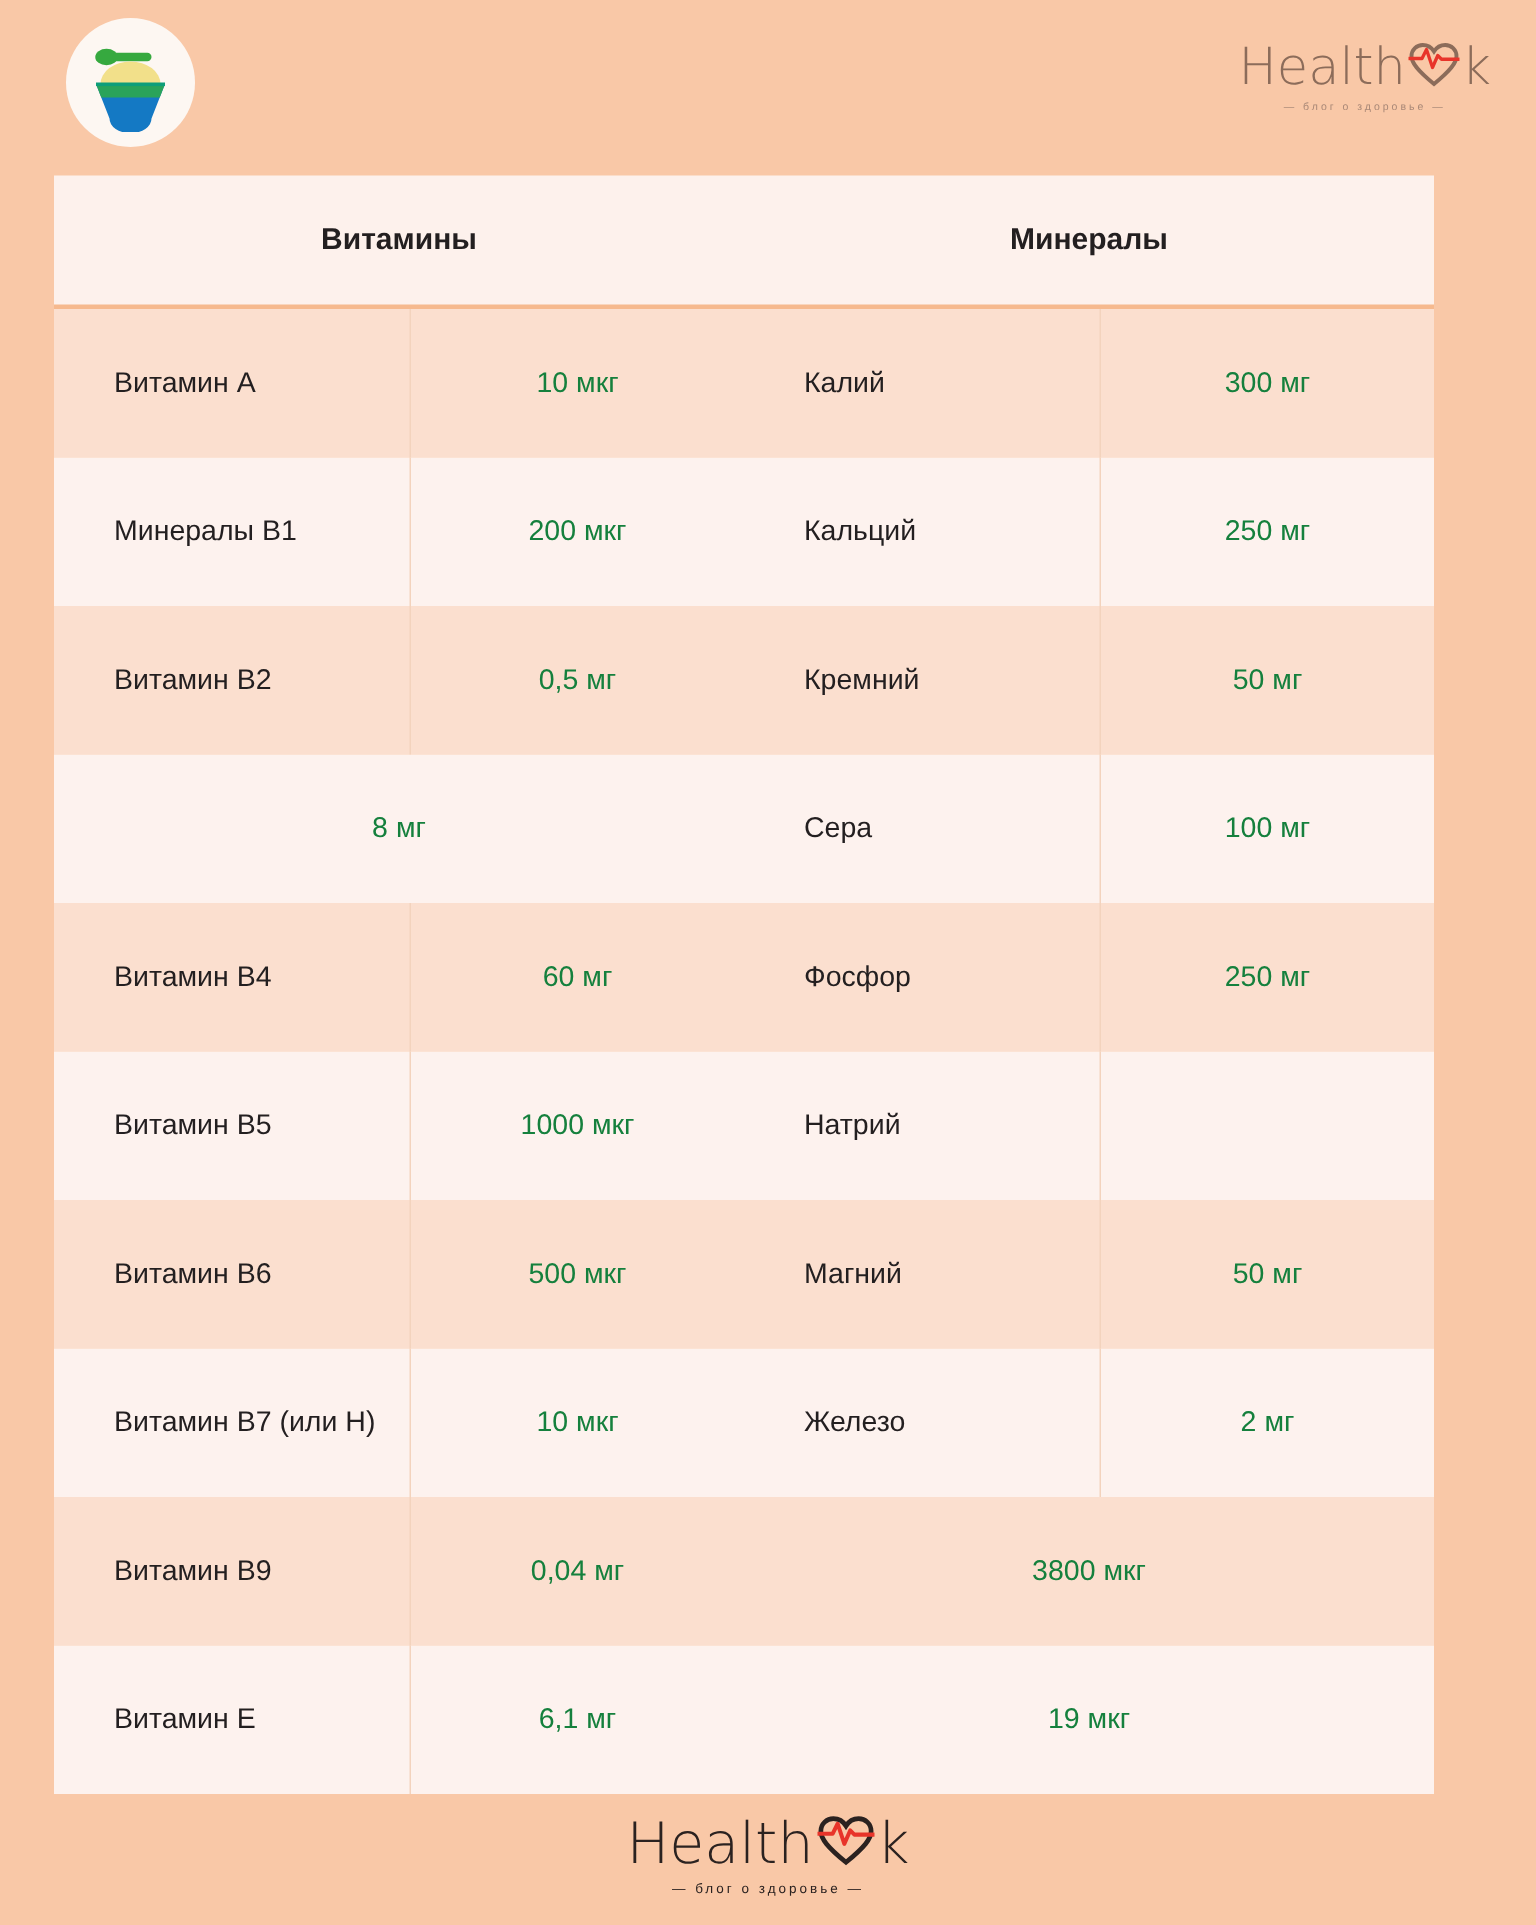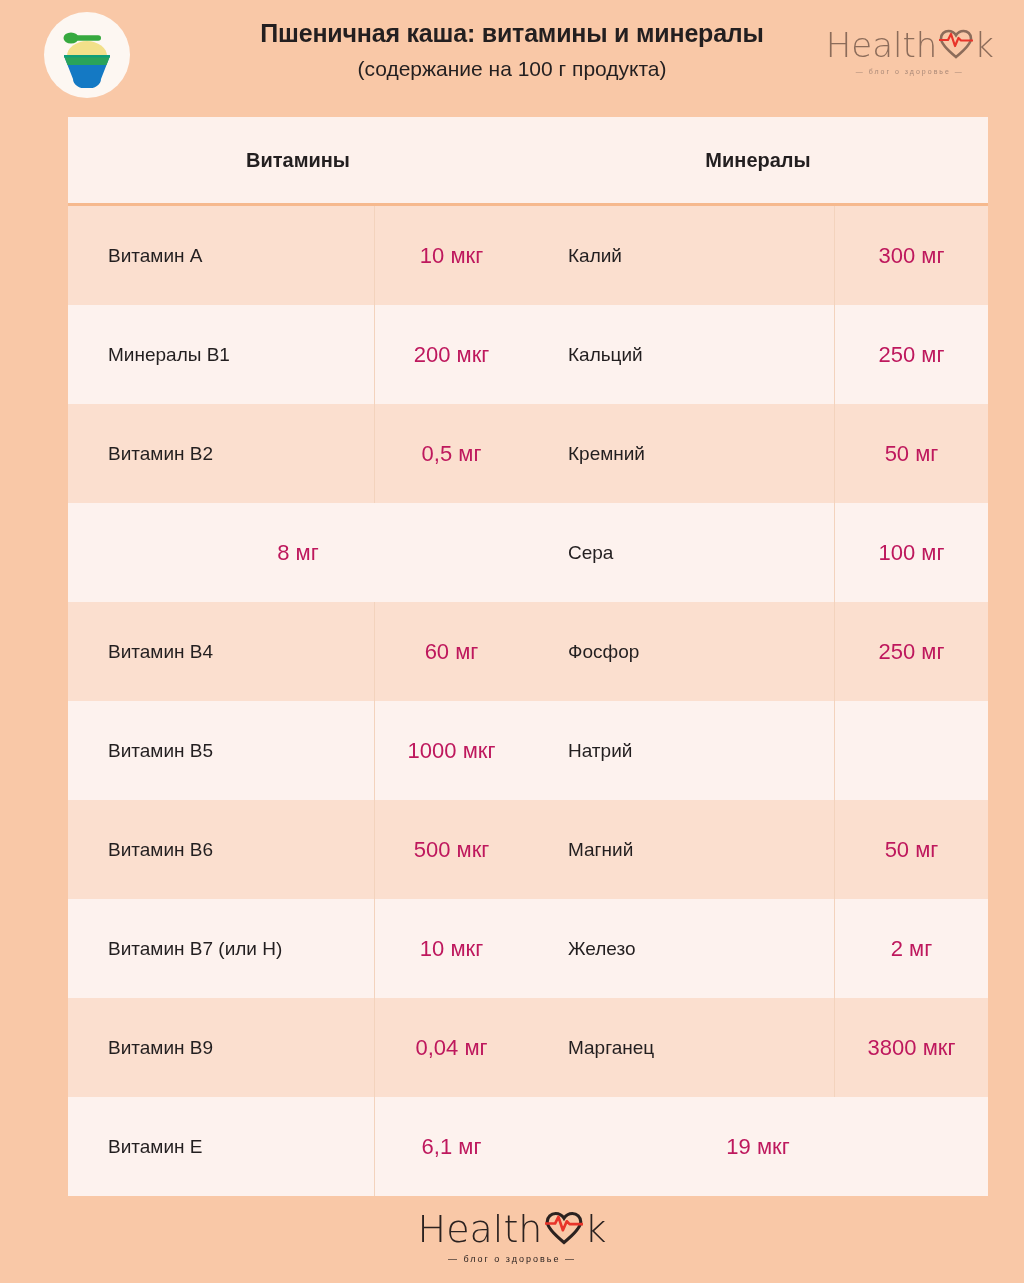--- a/index.html
+++ b/index.html
@@ -96,21 +96,21 @@
   .brand-bottom .brand-word { font-size: 38px; color: #2b2220; }
   .brand-bottom .brand-tag  { font-size: 9px; color: #2b2220; margin-top: 7px; }
 
   
   .tables {
     position: absolute;
     top: 117px;
     left: 36px;
     width: 952px;
     display: flex;
-    justify-content: flex-end;
+    justify-content: flex-start;
     border-radius: 28px;
   }
   .table {
     width: 460px;
   }
   .thead {
     background: #fdf1ec;
     height: 86px;
     display: flex;
     align-items: center;
@@ -124,34 +124,34 @@
   }
   .row {
     height: 99px;
     display: flex;
     align-items: center;
   }
   .row.odd  { background: #fbdfcf; }
   .row.even { background: #fdf2ee; }
 
   .cell-name {
-    width: 307px;
+    width: 238px;
     padding-left: 40px;
     box-sizing: border-box;
     font-size: 19px;
     color: #231f20;
     border-right: 1px solid #f3d3bd;
     height: 100%;
     display: flex;
     align-items: center;
   }
   .cell-value {
     flex: 1;
-    font-size: 22px;
-    color: #be185d;
+    font-size: 19px;
+    color: #15803d;
     height: 100%;
     display: flex;
     align-items: center;
     justify-content: center;
   }
 </style>
 </head>
 <body>
 
 <div class="header">
@@ -163,24 +163,20 @@
       <rect x="21" y="13.2" width="26" height="5.6" rx="2.8" fill="#36a93f"></rect>
 
       <path d="M13 34 A20 15 0 0 1 53 34 Z" fill="#f2e08a"></path>
 
       <path d="M10 34 L56 34 L47 57 A10 7 0 0 1 19 57 Z" fill="#1479c4"></path>
       <path d="M10 34 L56 34 L52.5 43 L13.5 43 Z" fill="#2aa35a"></path>
       <rect x="10" y="33" width="46" height="2.4" fill="#0e9e7a"></rect>
     </svg>
   </div>
 
-  <div class="title-block">
-    <div class="main-title">Пшеничная каша: витамины и минералы</div>
-    <div class="sub-title">(содержание на 100 г продукта)</div>
-  </div>
 
   <div class="brand brand-top">
     <div class="brand-row">
       <span class="brand-word">Health</span>
       <span style="display:inline-block;margin:0 1px 0 2px;">
         <svg width="34" height="30" viewBox="0 0 34 30">
           <path d="M17 28 C6 19 2 14 2 9.5 C2 5 5.5 2 9.5 2 C12.4 2 15.3 3.6 17 6.3 C18.7 3.6 21.6 2 24.5 2 C28.5 2 32 5 32 9.5 C32 14 28 19 17 28 Z" fill="none" stroke="#8c6c5a" stroke-width="2.6"></path>
           <path d="M0 11 L9 11 L12 5 L16 17 L19.5 9 L22 11.5 L34 11.5" fill="none" stroke="#e8342a" stroke-width="2.2" stroke-linejoin="round" stroke-linecap="round"></path>
         </svg>
       </span>
@@ -269,21 +265,20 @@
       </div>
       <div class="row odd">
         <div class="cell-name">Магний</div>
         <div class="cell-value">50 мг</div>
       </div>
       <div class="row even">
         <div class="cell-name">Железо</div>
         <div class="cell-value">2 мг</div>
       </div>
       <div class="row odd">
-        <div class="cell-name">Марганец</div>
         <div class="cell-value">3800 мкг</div>
       </div>
       <div class="row even">
         <div class="cell-value">19 мкг</div>
       </div>
     </div>
   </div>
 </div>
 
 <div class="brand brand-bottom">

